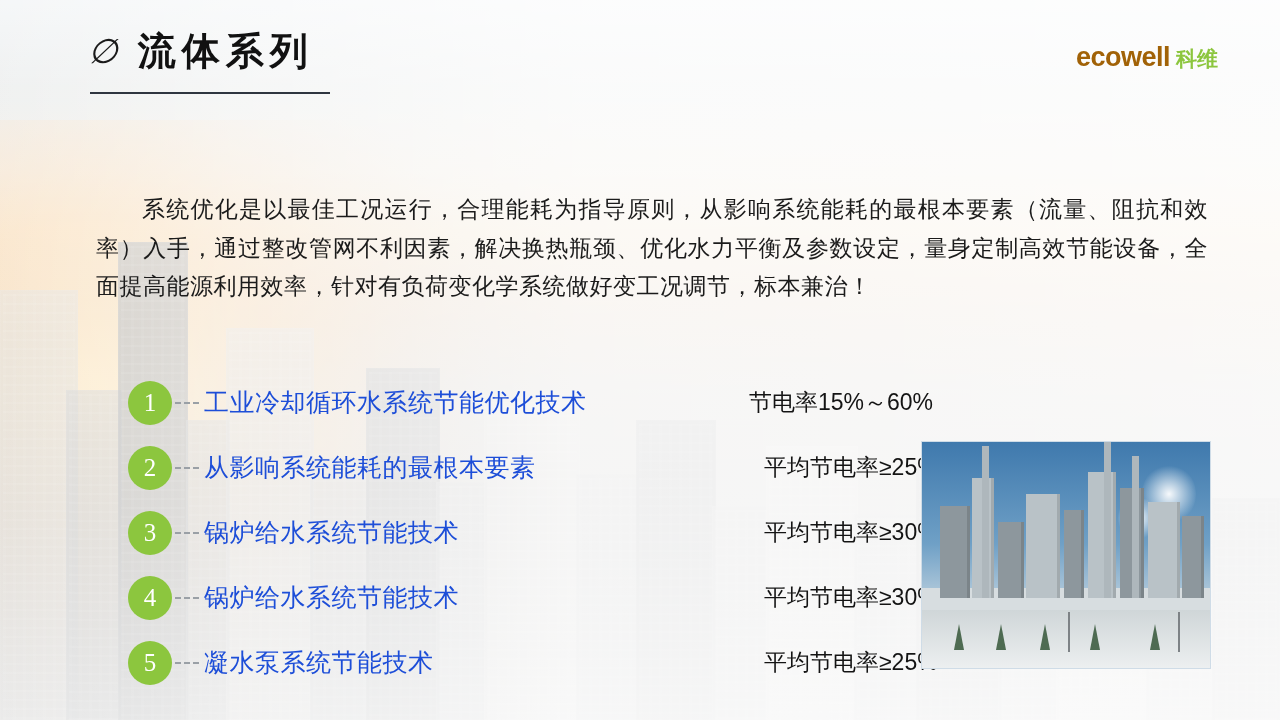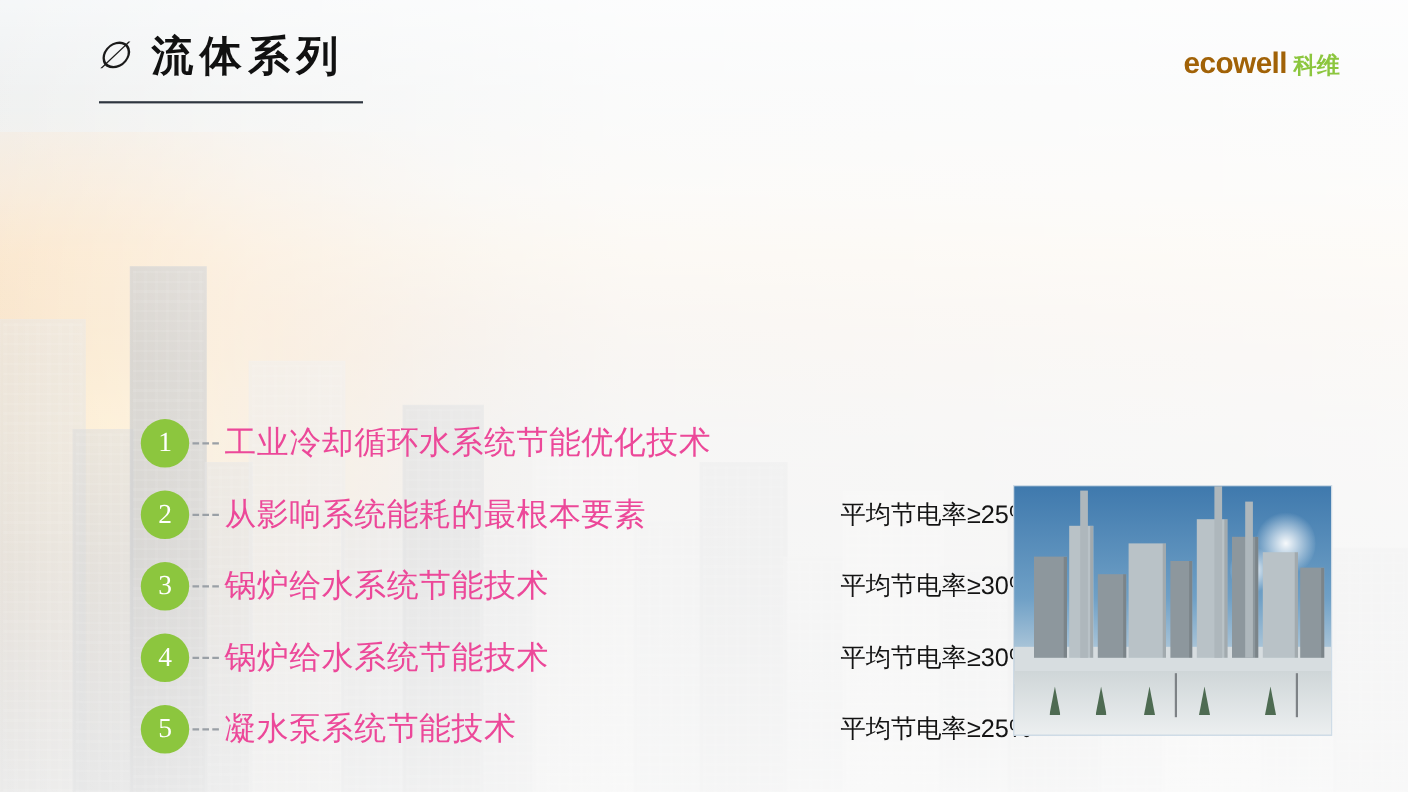--- a/index.html
+++ b/index.html
@@ -183,22 +183,22 @@
     font-family: "Liberation Serif", serif;
   }
   .dashes {
     width: 24px;
     height: 0;
     border-top: 2px dashed #9aa0a6;
     margin: 0 5px 0 3px;
     flex: none;
   }
   .row-title {
-    font-size: 29px;
-    color: #ec4899;
+    font-size: 25px;
+    color: #1d4ed8;
     letter-spacing: .5px;
     white-space: nowrap;
   }
   .row-value {
     font-size: 23px;
     color: #141414;
     position: absolute;
     left: 560px;
     white-space: nowrap;
   }
@@ -311,27 +311,29 @@
     <span class="head-title">流体系列</span>
   </div>
   <div class="head-rule"></div>
 
   <div class="logo">
     <span class="logo-main">ecowell</span>
     <span class="logo-cn">科维</span>
   </div>
 
 
+  <div class="para">系统优化是以最佳工况运行，合理能耗为指导原则，从影响系统能耗的最根本要素（流量、阻抗和效率）入手，通过整改管网不利因素，解决换热瓶颈、优化水力平衡及参数设定，量身定制高效节能设备，全面提高能源利用效率，针对有负荷变化学系统做好变工况调节，标本兼治！</div>
 
   <div class="list">
     <div class="row">
       <span class="badge">1</span>
       <span class="dashes"></span>
       <span class="row-inner">
         <span class="row-title">工业冷却循环水系统节能优化技术</span>
+        <span class="row-value">节电率15%～60%</span>
       </span>
     </div>
     <div class="row">
       <span class="badge">2</span>
       <span class="dashes"></span>
       <span class="row-inner">
         <span class="row-title">从影响系统能耗的最根本要素</span>
         <span class="row-value">平均节电率≥25%</span>
       </span>
     </div>

